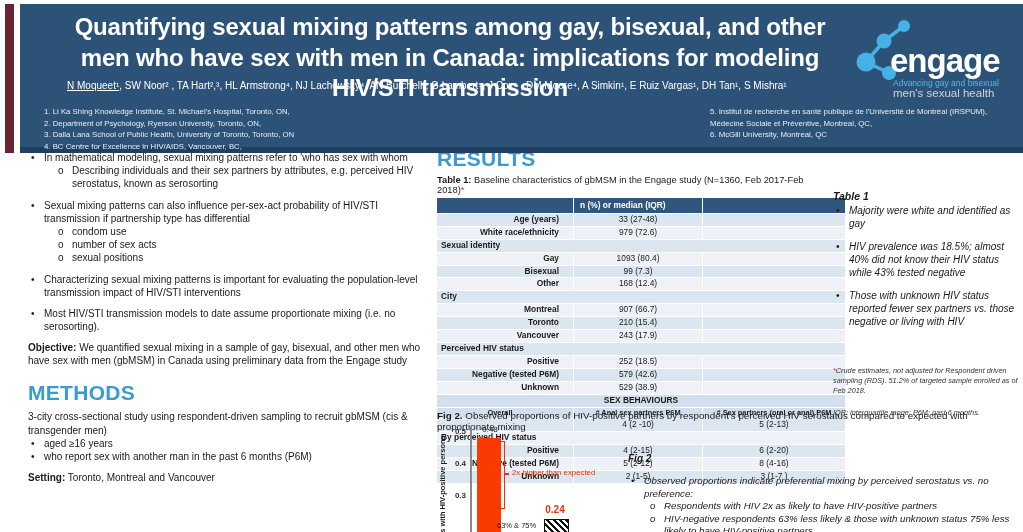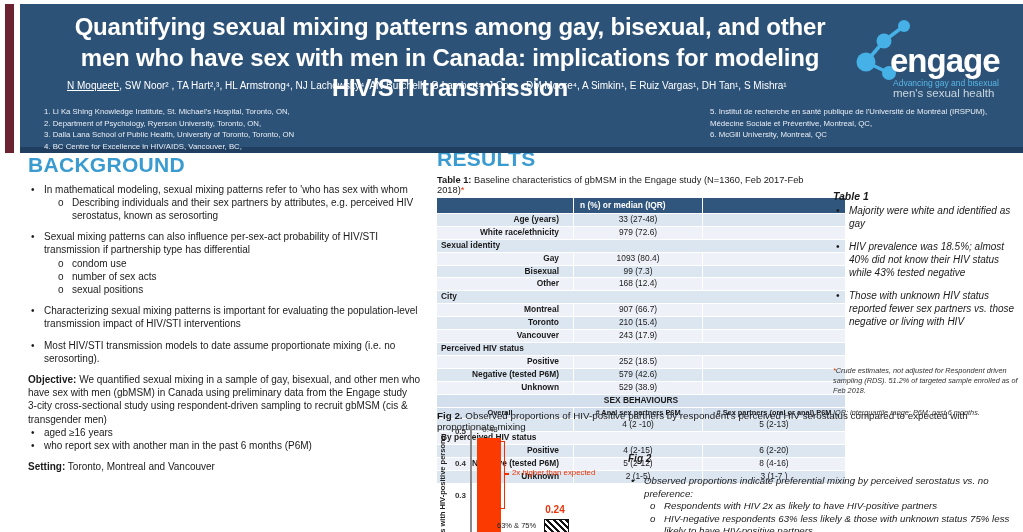--- a/index.html
+++ b/index.html
@@ -120,21 +120,20 @@
       <circle cx="39" cy="35" r="7.5" fill="#45b1e6"></circle>
       <circle cx="21" cy="56" r="9.5" fill="#45b1e6"></circle>
       <circle cx="44" cy="67" r="7" fill="#45b1e6"></circle>
       <text x="45" y="66" fill="#ffffff" font-family="Liberation Sans, sans-serif" font-size="33" font-weight="bold" letter-spacing="-1" id="logo-wordmark">engage</text>
       <text x="48" y="80" fill="#58b6e4" font-family="Liberation Sans, sans-serif" font-size="8.5" id="logo-tag1">Advancing gay and bisexual</text>
       <text x="48" y="91" fill="#c9d6df" font-family="Liberation Sans, sans-serif" font-size="11.5" id="logo-tag2">men's sexual health</text>
     </svg>
   </div>
 
   <div class="left-col">
-    <h2 class="sec">BACKGROUND</h2>
     <div id="background-body">
         <div class="li1">
           <span class="marker">•</span>
           <span>In mathematical modeling, sexual mixing patterns refer to 'who has sex with whom</span>
         </div>
         <div class="li2">
           <span class="marker">o</span>
           <span>Describing individuals and their sex partners by attributes, e.g. perceived HIV serostatus, known as serosorting</span>
         </div>
         <div class="gap"></div>
@@ -160,20 +159,21 @@
           <span>Characterizing sexual mixing patterns is important for evaluating the population-level transmission impact of HIV/STI interventions</span>
         </div>
         <div class="gap"></div>
         <div class="li1">
           <span class="marker">•</span>
           <span>Most HIV/STI transmission models to date assume proportionate mixing (i.e. no serosorting).</span>
         </div>
         <div class="gap"></div>
         <div class="para"><b>Objective:</b> We quantified sexual mixing in a sample of gay, bisexual, and other men who have sex with men (gbMSM) in Canada using preliminary data from the Engage study</div>
       </div>
+    <h2 class="sec methods">METHODS</h2>
     <div id="methods-body">
         <div class="para">3-city cross-sectional study using respondent-driven sampling to recruit gbMSM (cis &amp; transgender men)</div>
         <div class="li1">
           <span class="marker">•</span>
           <span>aged ≥16 years</span>
         </div>
         <div class="li1">
           <span class="marker">•</span>
           <span>who report sex with another man in the past 6 months (P6M)</span>
         </div>

